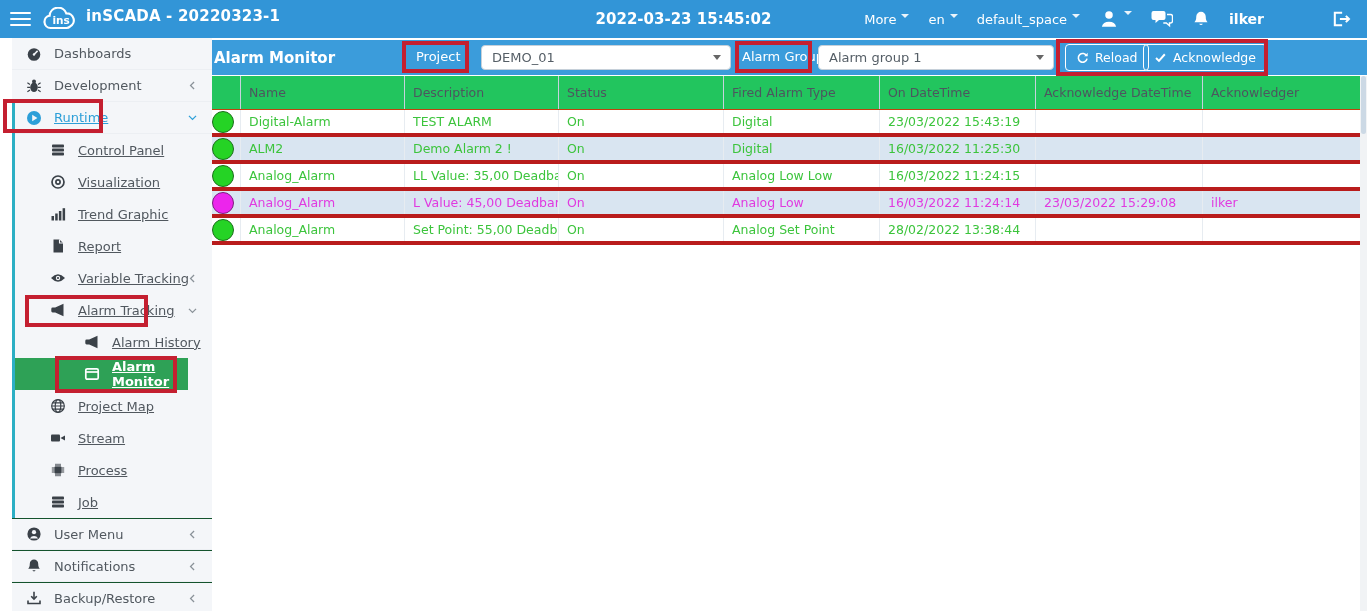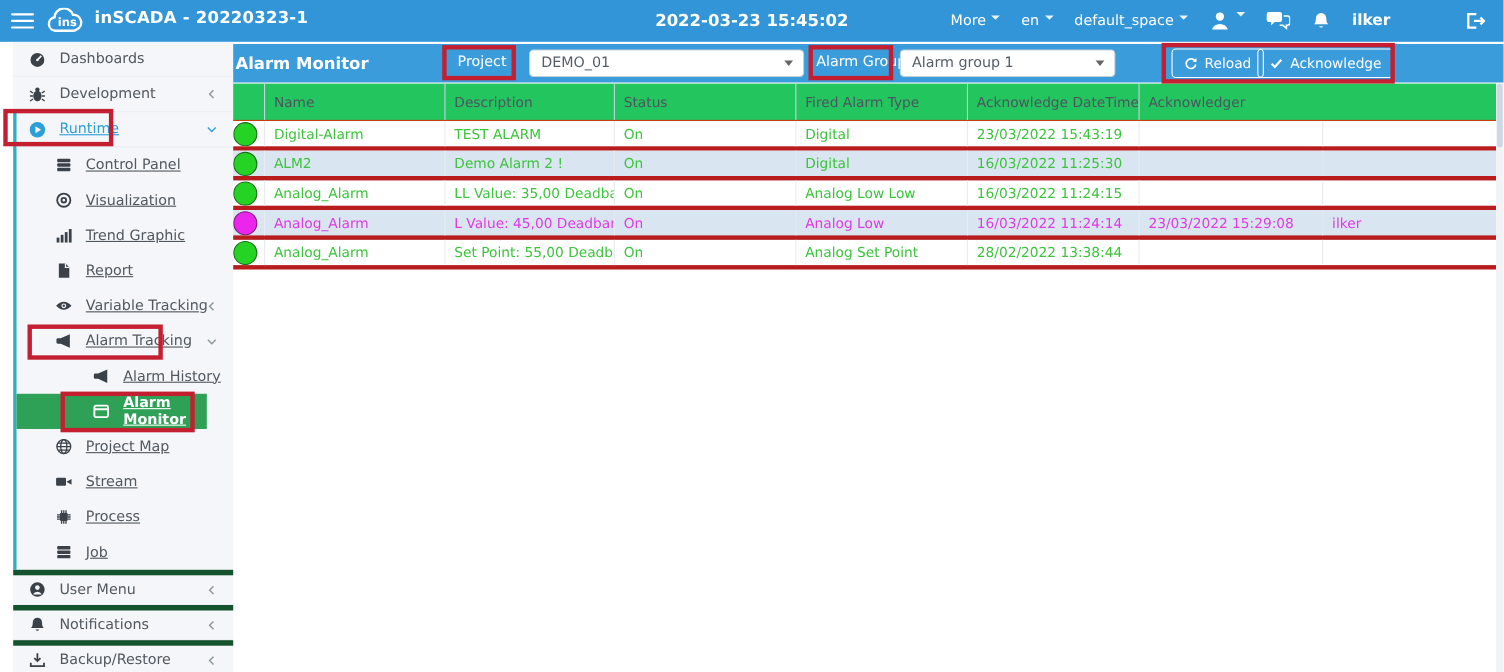--- a/index.html
+++ b/index.html
@@ -31,34 +31,34 @@
   .chev { position:absolute; right:14px; color:#8a9299; display:flex; }
   .runtime-block { border-left:3px solid #2cafc4; }
   .runtime-block .side-item { padding-left:11px;text-decoration:underline; }
   .runtime-block .side-item.lvl1 { padding-left:35px; }
   .runtime-block .side-item.lvl2 { padding-left:69px; }
   .item-runtime { color:#2d9fd8; }
   .item-runtime .ico { color:#2d9fd8; }
   .item-runtime .chev { color:#2d9fd8; }
   .active-green { background:#2ea156; color:#fff; font-weight:bold; width:173px; }
   .active-green .ico { color:#fff; }
-  .grp { border-top:5px solid #14532d; }
+  .grp { border-top:1px solid #14532d; }
 
   
   .side-gap { position:absolute; left:200px; top:38px; width:5px; height:573px; background:#d9dee3; }
   .content { position:absolute; left:205px; top:38px; width:1162px; height:573px; background:#fff; }
   .panel-header { position:absolute; left:0; top:2px; width:1162px; height:35px; background:#3b9cdb; color:#fff; }
   .panel-title { position:absolute; left:9px; top:9px; font-weight:bold; font-size:15px; }
   .ph-label { position:absolute; top:9px; font-size:13px; }
   .lbl-project { left:211px; }
   .lbl-group { left:537px; }
   .select { position:absolute; top:5px; height:25px; background:#fff; border:1px solid #c6d0d9; border-radius:4px;
             color:#555e66; font-size:13px; display:flex; align-items:center; padding:0 10px; cursor:pointer; }
   .sel-project { left:276px; width:250px; }
-  .sel-group { left:613px; width:196px; }
+  .sel-group { left:613px; width:236px; }
   .sel-caret { position:absolute; right:9px; width:0; height:0; border-left:4px solid transparent; border-right:4px solid transparent; border-top:5px solid #666; }
   .btn { position:absolute; top:4px; height:27px; border:1.6px solid #fff; border-radius:4px; background:transparent;
          color:#fff; font-size:12.5px; display:flex; align-items:center; gap:6px; padding:0 10px; cursor:pointer;
          font-family:"DejaVu Sans", sans-serif; }
   .btn-reload { left:860px; }
   .btn-ack { left:938px; }
 
   
   .grid-row { display:grid; grid-template-columns:35px 164px 154px 165px 156px 156px 167px 1fr; }
   .table { position:absolute; left:0; top:38px; width:1155px; }
@@ -408,20 +408,21 @@
     </button>
   </div>
 
   <div class="table">
     <div class="grid-row thead">
       <div></div>
       <div>Name</div>
       <div>Description</div>
       <div>Status</div>
       <div>Fired Alarm Type</div>
+      <div>On DateTime</div>
       <div>Acknowledge DateTime</div>
       <div>Acknowledger</div>
     </div>
 
     <div class="grid-row trow g">
       <div>
           <span class="dot dot-g"></span>
         </div>
       <div>Digital-Alarm</div>
       <div>TEST ALARM</div>

